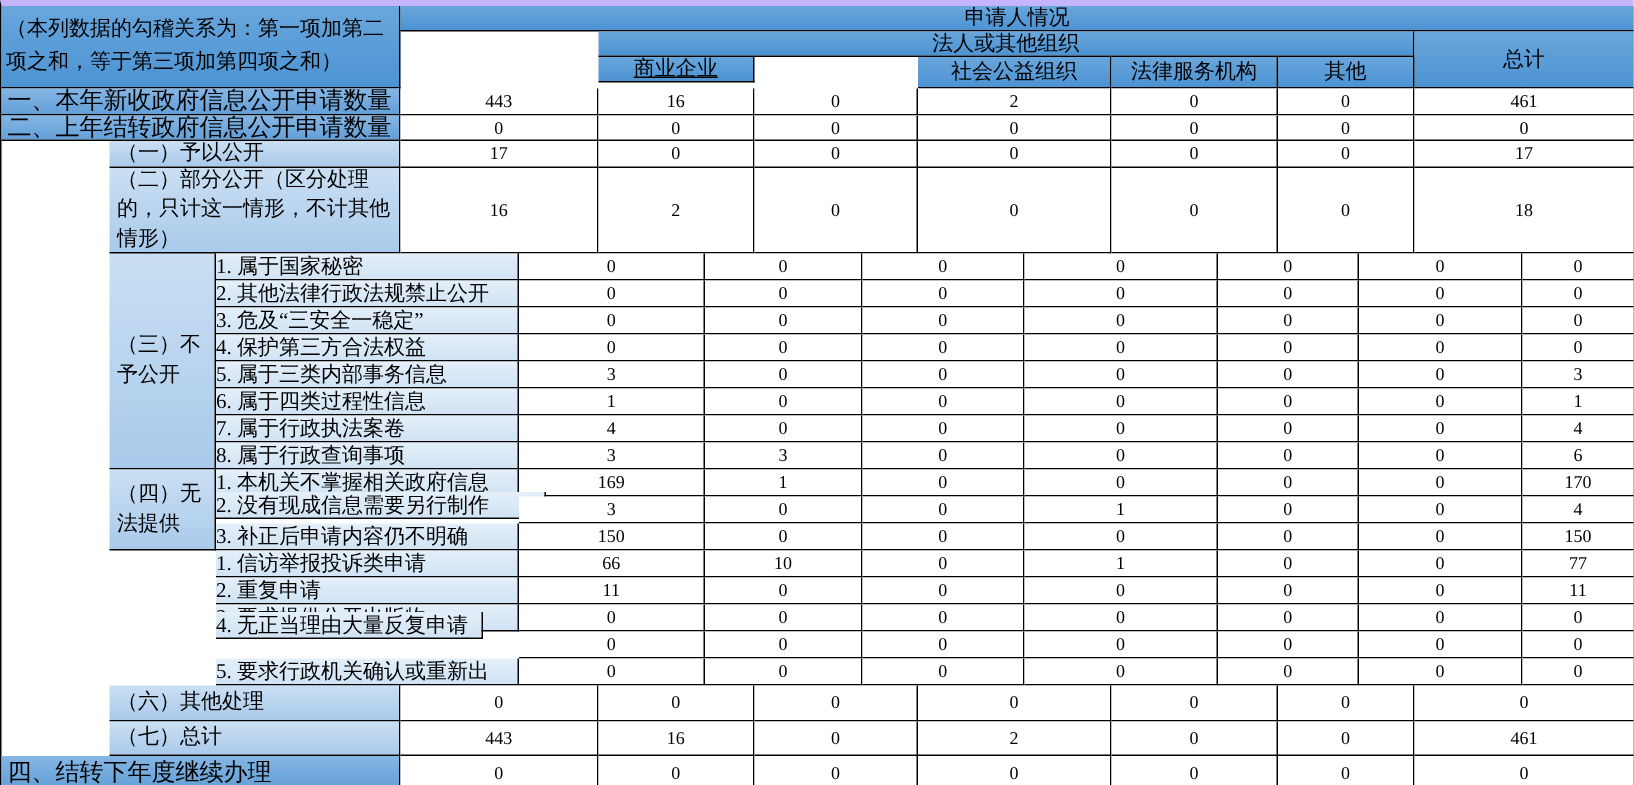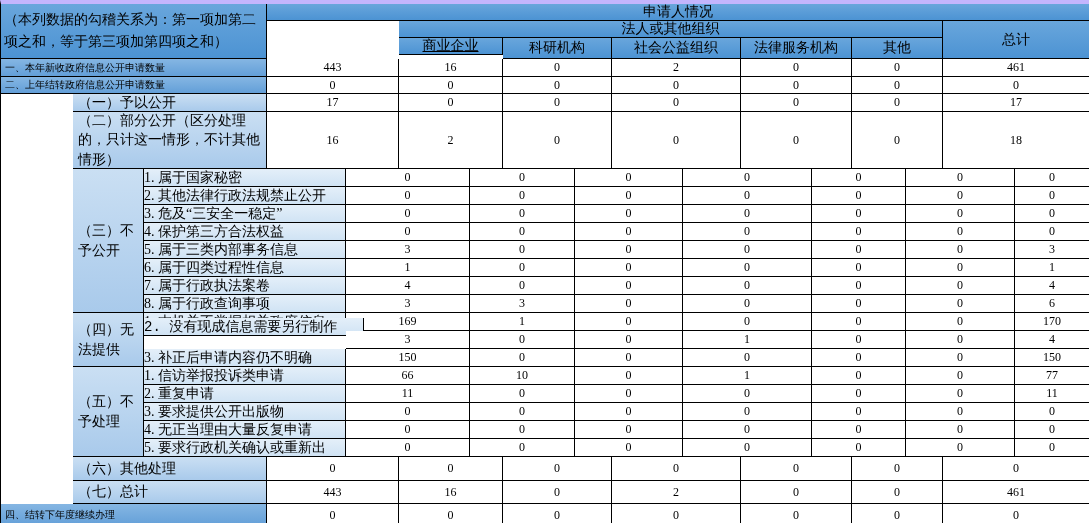--- a/index.html
+++ b/index.html
@@ -9,45 +9,43 @@
     font-family:"Liberation Serif","DejaVu Serif",serif;color:#000;
     background:#fff;
   }
   .cell{
     position:absolute;box-sizing:border-box;
     border-right:1px solid #000;border-bottom:1px solid #000;
     overflow:hidden;display:flex;align-items:center;color:#000;
   }
   .hd{background:linear-gradient(180deg,#69a6dc,#4c93d3);justify-content:center;text-align:center;font-size:14px;}
   .note{background:linear-gradient(180deg,#69a6dc,#4c93d3);font-size:14px;line-height:1.55;padding:1px 3px;}
-  .lbl-top{background:linear-gradient(180deg,#85b6e3,#639fd8);font-size:10px;padding-left:4px;text-align:right;}
+  .lbl-top{background:linear-gradient(180deg,#85b6e3,#639fd8);font-size:16px;padding-left:4px;text-align:right;}
   .lbl-s1{background:linear-gradient(180deg,#cadff3,#a9caeb);font-size:14px;padding-left:5px;line-height:1.4;}
   .lbl-sub{background:linear-gradient(180deg,#e4eff9,#d0e3f4);font-size:14px;padding-left:0;}
   .grp{background:linear-gradient(180deg,#cadff3,#a9caeb);font-size:14px;padding:2px 5px;line-height:1.4;}
   .val{background:#fff;font-size:12px;justify-content:center;}
   .u{text-decoration:underline;}
 </style>
 </head>
 <body>
 
 <div id="tbl">
 
   <div class="cell note" style="left:0;top:0;width:266px;height:55px">（本列数据的勾稽关系为：第一项加第二项之和，等于第三项加第四项之和）</div>
   <div class="cell hd" style="left:266px;top:0;width:823px;height:17px">申请人情况</div>
   <div class="cell hd" style="left:398px;top:17px;width:544px;height:17px">法人或其他组织</div>
   <div class="cell hd" style="left:942px;top:17px;width:147px;height:38px">总计</div>
   <div class="cell hd u" style="left:398px;top:34px;width:104px;height:17px">商业企业</div>
-  <div class="cell hd" style="left:502px;top:34px;width:109px;height:21px">科研机构</div>
   <div class="cell hd" style="left:611px;top:34px;width:129px;height:21px">社会公益组织</div>
   <div class="cell hd" style="left:740px;top:34px;width:111px;height:21px">法律服务机构</div>
   <div class="cell hd" style="left:851px;top:34px;width:91px;height:21px">其他</div>
 
   <div class="cell grp" style="left:72px;top:165px;width:71px;height:144px">（三）不予公开</div>
   <div class="cell grp" style="left:72px;top:309px;width:71px;height:54px">（四）无法提供</div>
-  <div class="cell grp" style="left:72px;top:363px;width:71px;height:90px">（五）不予处理</div>
 
   <div id="rows">
       <div class="cell lbl-top" style="left: 0px; top: 55px; width: 266px; height: 18px;">一、本年新收政府信息公开申请数量</div>
       <div class="cell val" style="left: 266px; top: 55px; width: 132px; height: 18px;">443</div>
       <div class="cell val" style="left: 398px; top: 55px; width: 104px; height: 18px;">16</div>
       <div class="cell val" style="left: 502px; top: 55px; width: 109px; height: 18px;">0</div>
       <div class="cell val" style="left: 611px; top: 55px; width: 129px; height: 18px;">2</div>
       <div class="cell val" style="left: 740px; top: 55px; width: 111px; height: 18px;">0</div>
       <div class="cell val" style="left: 851px; top: 55px; width: 91px; height: 18px;">0</div>
       <div class="cell val" style="left: 942px; top: 55px; width: 147px; height: 18px;">461</div>
@@ -140,21 +138,21 @@
       <div class="cell val" style="left: 905px; top: 291px; width: 109px; height: 18px;">0</div>
       <div class="cell val" style="left: 1014px; top: 291px; width: 75px; height: 18px;">6</div>
       <div class="cell lbl-sub" style="left: 143px; top: 309px; width: 202px; height: 18px;">1. 本机关不掌握相关政府信息</div>
       <div class="cell val" style="left: 345px; top: 309px; width: 124px; height: 18px;">169</div>
       <div class="cell val" style="left: 469px; top: 309px; width: 105px; height: 18px;">1</div>
       <div class="cell val" style="left: 574px; top: 309px; width: 108px; height: 18px;">0</div>
       <div class="cell val" style="left: 682px; top: 309px; width: 129px; height: 18px;">0</div>
       <div class="cell val" style="left: 811px; top: 309px; width: 94px; height: 18px;">0</div>
       <div class="cell val" style="left: 905px; top: 309px; width: 109px; height: 18px;">0</div>
       <div class="cell val" style="left: 1014px; top: 309px; width: 75px; height: 18px;">170</div>
-      <div class="cell lbl-sub" style="left: 143px; top: 314px; width: 220px; height: 18px; font-family: Liberation Mono, monospace;">2. 没有现成信息需要另行制作</div>
+      <div class="cell lbl-sub" style="left: 143px; top: 324px; width: 220px; height: 18px;">2. 没有现成信息需要另行制作</div>
       <div class="cell val" style="left: 345px; top: 327px; width: 124px; height: 18px;">3</div>
       <div class="cell val" style="left: 469px; top: 327px; width: 105px; height: 18px;">0</div>
       <div class="cell val" style="left: 574px; top: 327px; width: 108px; height: 18px;">0</div>
       <div class="cell val" style="left: 682px; top: 327px; width: 129px; height: 18px;">1</div>
       <div class="cell val" style="left: 811px; top: 327px; width: 94px; height: 18px;">0</div>
       <div class="cell val" style="left: 905px; top: 327px; width: 109px; height: 18px;">0</div>
       <div class="cell val" style="left: 1014px; top: 327px; width: 75px; height: 18px;">4</div>
       <div class="cell lbl-sub" style="left: 143px; top: 345px; width: 202px; height: 18px;">3. 补正后申请内容仍不明确</div>
       <div class="cell val" style="left: 345px; top: 345px; width: 124px; height: 18px;">150</div>
       <div class="cell val" style="left: 469px; top: 345px; width: 105px; height: 18px;">0</div>
@@ -180,21 +178,21 @@
       <div class="cell val" style="left: 905px; top: 381px; width: 109px; height: 18px;">0</div>
       <div class="cell val" style="left: 1014px; top: 381px; width: 75px; height: 18px;">11</div>
       <div class="cell lbl-sub" style="left: 143px; top: 399px; width: 202px; height: 18px;">3. 要求提供公开出版物</div>
       <div class="cell val" style="left: 345px; top: 399px; width: 124px; height: 18px;">0</div>
       <div class="cell val" style="left: 469px; top: 399px; width: 105px; height: 18px;">0</div>
       <div class="cell val" style="left: 574px; top: 399px; width: 108px; height: 18px;">0</div>
       <div class="cell val" style="left: 682px; top: 399px; width: 129px; height: 18px;">0</div>
       <div class="cell val" style="left: 811px; top: 399px; width: 94px; height: 18px;">0</div>
       <div class="cell val" style="left: 905px; top: 399px; width: 109px; height: 18px;">0</div>
       <div class="cell val" style="left: 1014px; top: 399px; width: 75px; height: 18px;">0</div>
-      <div class="cell lbl-sub" style="left: 143px; top: 417px; width: 202px; height: 18px;">4. 无正当理由大量反复申请</div>
+      <div class="cell lbl-sub" style="left: 143px; top: 404px; width: 178px; height: 18px;">4. 无正当理由大量反复申请</div>
       <div class="cell val" style="left: 345px; top: 417px; width: 124px; height: 18px;">0</div>
       <div class="cell val" style="left: 469px; top: 417px; width: 105px; height: 18px;">0</div>
       <div class="cell val" style="left: 574px; top: 417px; width: 108px; height: 18px;">0</div>
       <div class="cell val" style="left: 682px; top: 417px; width: 129px; height: 18px;">0</div>
       <div class="cell val" style="left: 811px; top: 417px; width: 94px; height: 18px;">0</div>
       <div class="cell val" style="left: 905px; top: 417px; width: 109px; height: 18px;">0</div>
       <div class="cell val" style="left: 1014px; top: 417px; width: 75px; height: 18px;">0</div>
       <div class="cell lbl-sub" style="left: 143px; top: 435px; width: 202px; height: 18px;">5. 要求行政机关确认或重新出</div>
       <div class="cell val" style="left: 345px; top: 435px; width: 124px; height: 18px;">0</div>
       <div class="cell val" style="left: 469px; top: 435px; width: 105px; height: 18px;">0</div>

